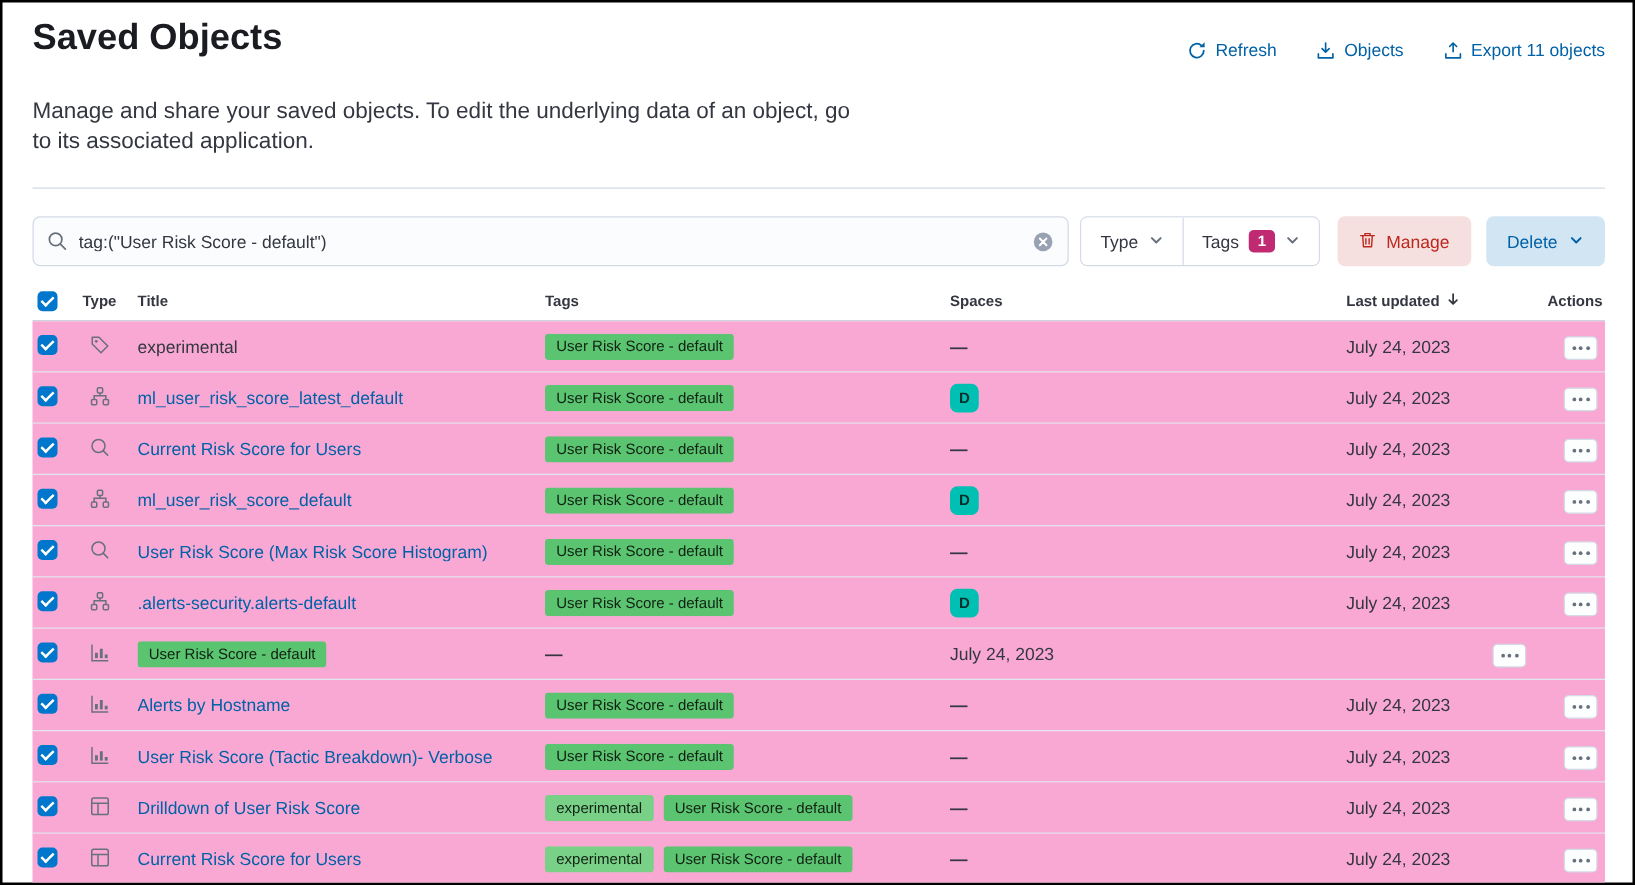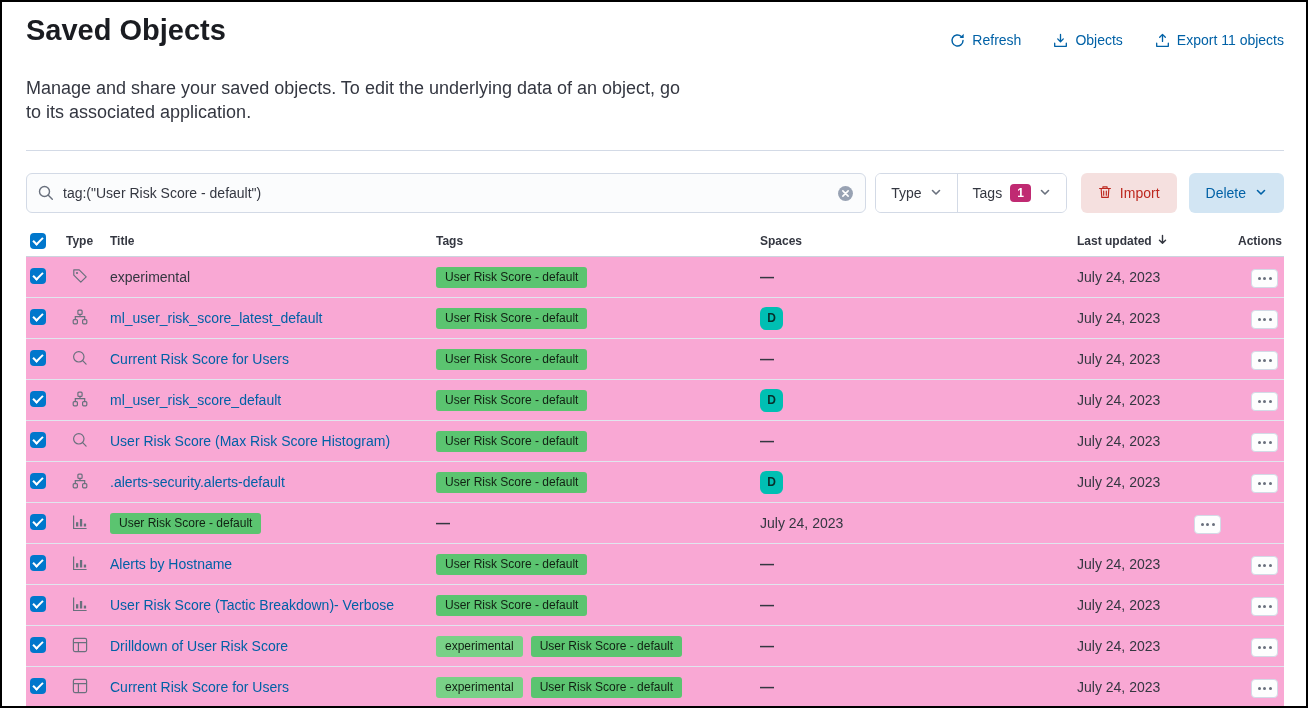--- a/index.html
+++ b/index.html
@@ -181,21 +181,21 @@
         <span><svg width="12" height="12" viewBox="0 0 12 12" fill="none" stroke="#69707d" stroke-width="1.6" stroke-linecap="round" stroke-linejoin="round">
               <path d="M2.5 4.5L6 8l3.5-3.5"></path>
             </svg></span>
       </button>
     </div>
 
     <button class="delete-btn">
       <span><svg width="14" height="14" viewBox="0 0 16 16" fill="none" stroke="#bd271e" stroke-width="1.3" stroke-linecap="round" stroke-linejoin="round">
             <path d="M1.8 4h12.4M5.6 4V2.2h4.8V4M3.6 4l.7 10.2h7.4L12.4 4M6.5 6.8v4.8M9.5 6.8v4.8"></path>
           </svg></span>
-      <span>Import</span>
+      <span>Manage</span>
     </button>
 
     <button class="export-btn">
       <span>Delete</span>
       <span><svg width="12" height="12" viewBox="0 0 12 12" fill="none" stroke="#0061a6" stroke-width="1.6" stroke-linecap="round" stroke-linejoin="round">
             <path d="M2.5 4.5L6 8l3.5-3.5"></path>
           </svg></span>
     </button>
   </div>
 

